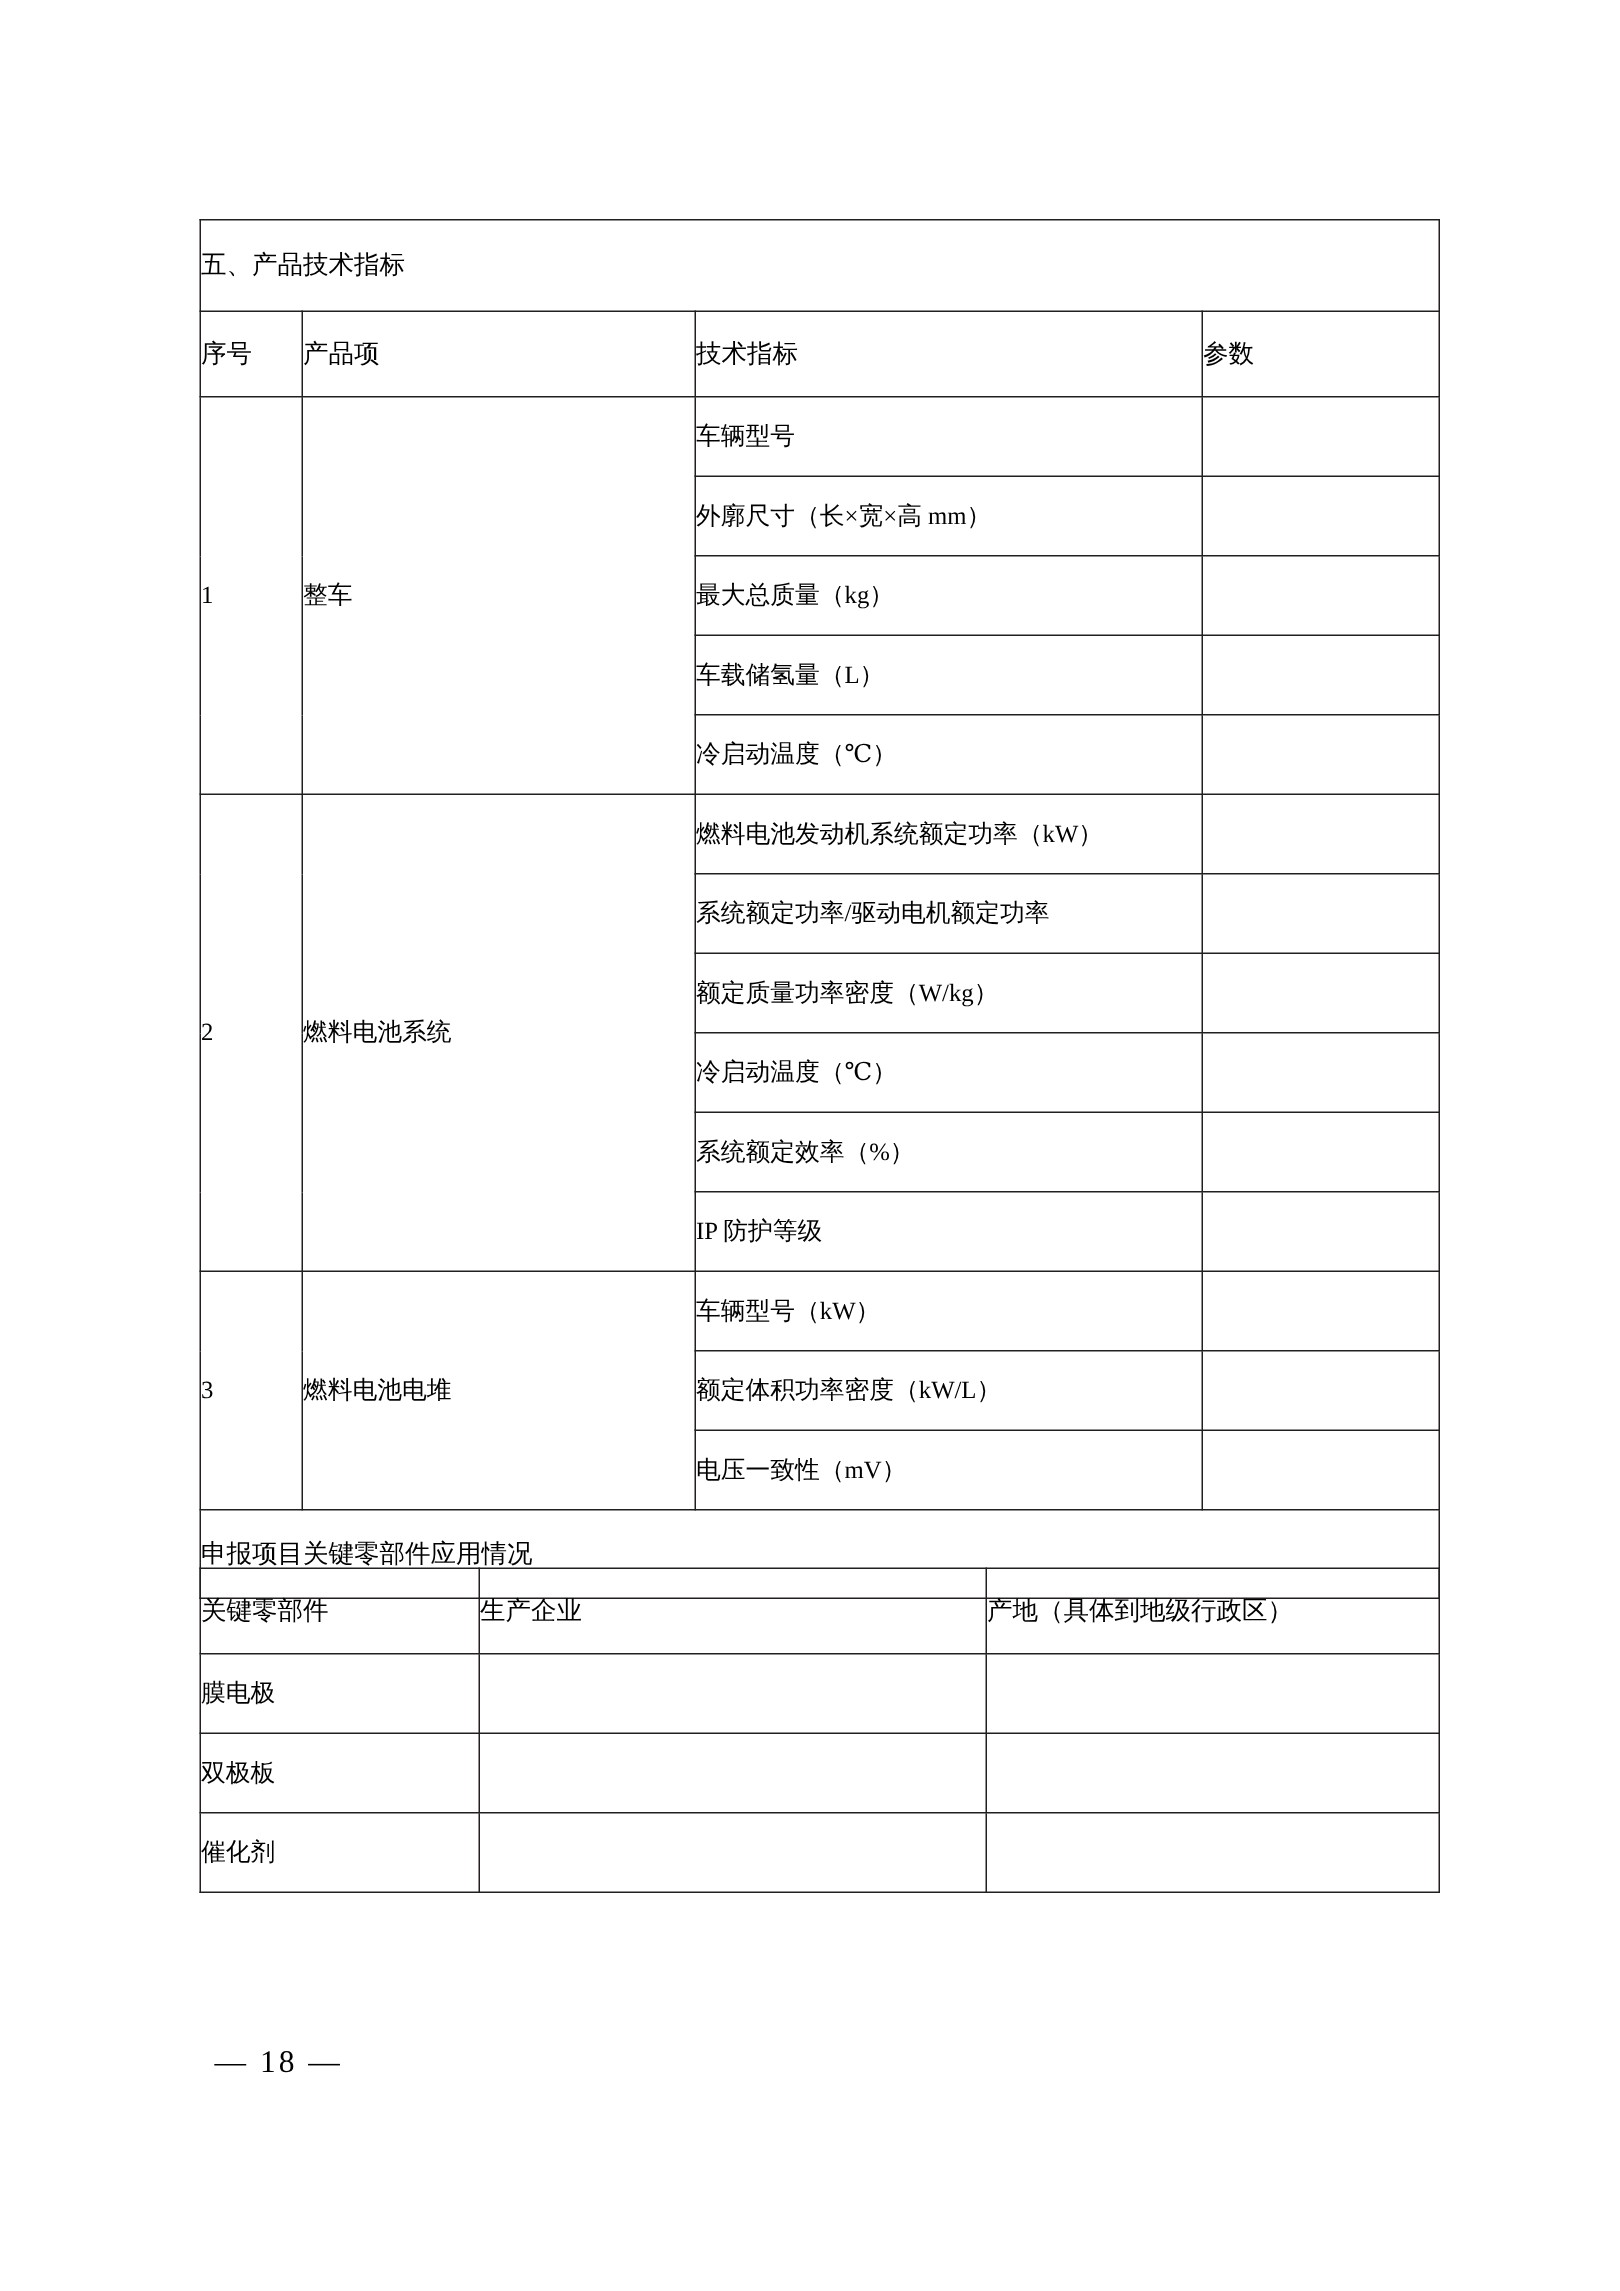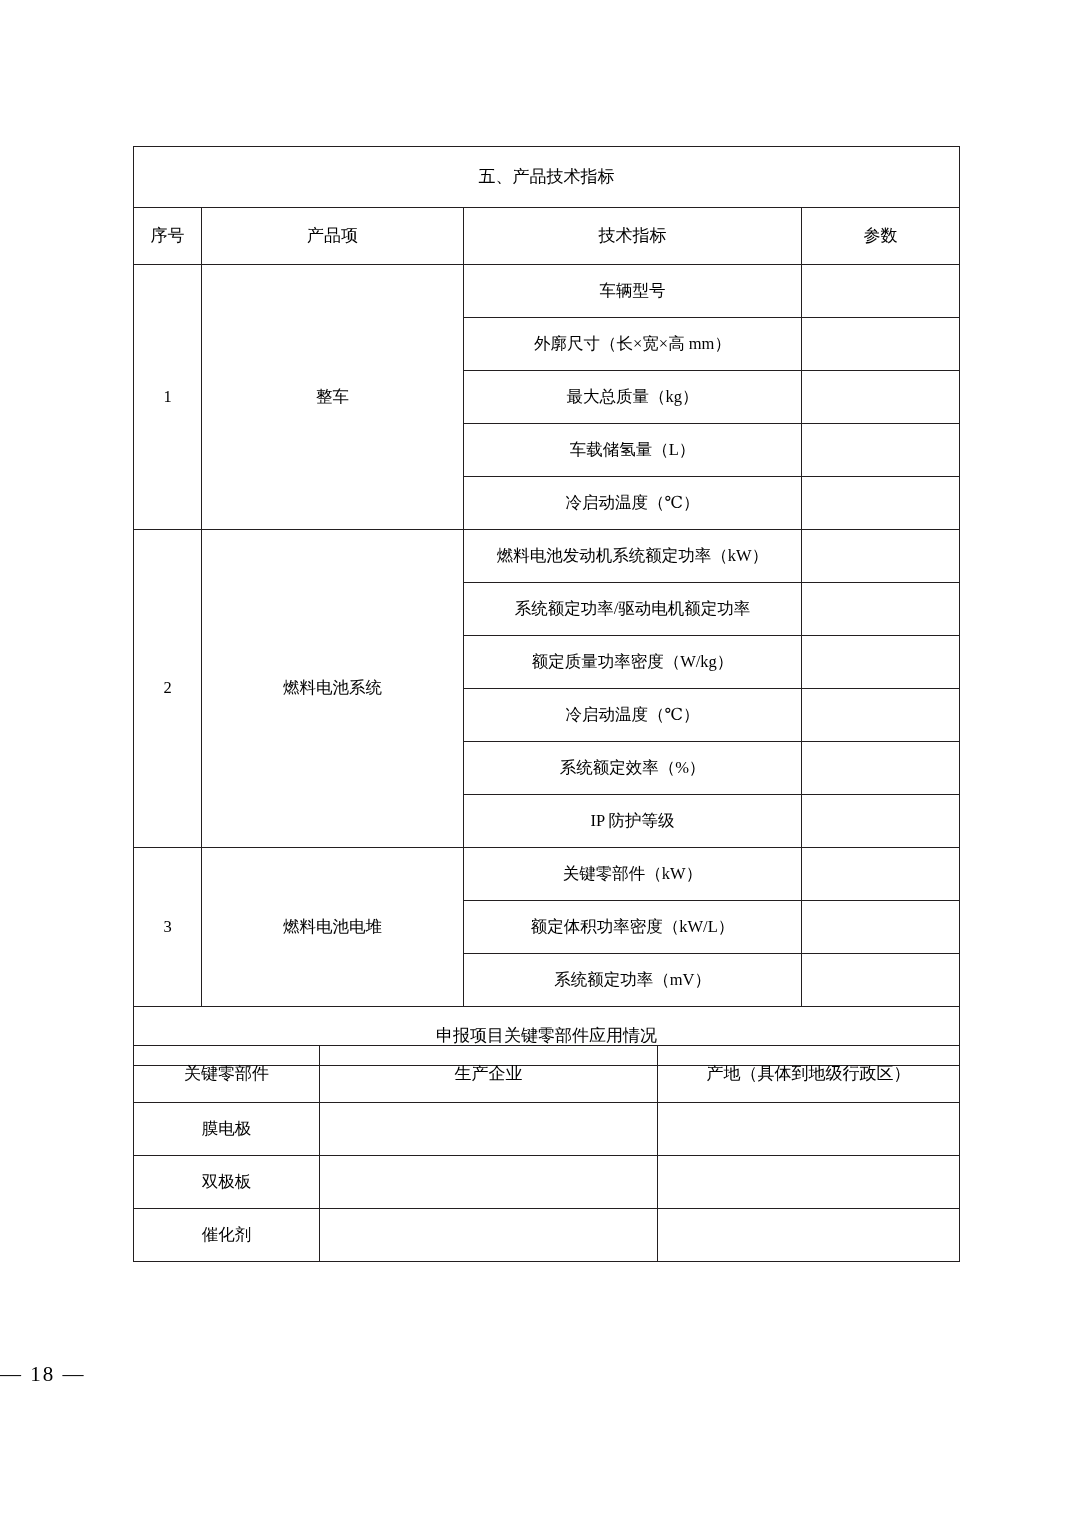--- a/index.html
+++ b/index.html
@@ -25,21 +25,21 @@
   .doc-table {
     position: absolute;
     left: 133px;
     top: 146px;
     width: 826px;
     border-collapse: collapse;
     table-layout: fixed;
   }
   .doc-table td {
     border: 1px solid #231f20;
-    text-align: center;
+    text-align: left;
     vertical-align: middle;
     font-size: 16.5px;
     line-height: 1.35;
     padding: 0;
     height: 52px;
     font-family: "Liberation Serif", "DejaVu Serif", serif;
   }
   .section-title td {
     height: 60px;
     font-size: 17px;
@@ -64,20 +64,21 @@
   }
   .blank-cell {
     height: 52px;
   }
   .page-number {
     position: absolute;
     left: 0;
     top: 1362px;
     width: 1080px;
     text-align: left;
+    padding-left: 143px;
     box-sizing: border-box;
     font-size: 21px;
     letter-spacing: 2px;
     font-family: "Liberation Serif", "DejaVu Serif", serif;
   }
 </style>
 </head>
 <body>
 
 <div class="page">
@@ -146,29 +147,29 @@
         <td class="blank-cell"></td>
       </tr>
       <tr>
         <td>IP 防护等级</td>
         <td class="blank-cell"></td>
       </tr>
 
       <tr>
         <td rowspan="3">3</td>
         <td rowspan="3">燃料电池电堆</td>
-        <td>关键零部件（kW）</td>
+        <td>车辆型号（kW）</td>
         <td class="blank-cell"></td>
       </tr>
       <tr>
         <td>额定体积功率密度（kW/L）</td>
         <td class="blank-cell"></td>
       </tr>
       <tr>
-        <td>系统额定功率（mV）</td>
+        <td>电压一致性（mV）</td>
         <td class="blank-cell"></td>
       </tr>
 
       <tr class="sub-title">
         <td colspan="4">申报项目关键零部件应用情况</td>
       </tr>
     </tbody>
   </table>
 
   <table class="doc-table" style="top: 1045px; padding-left: 36px;">

